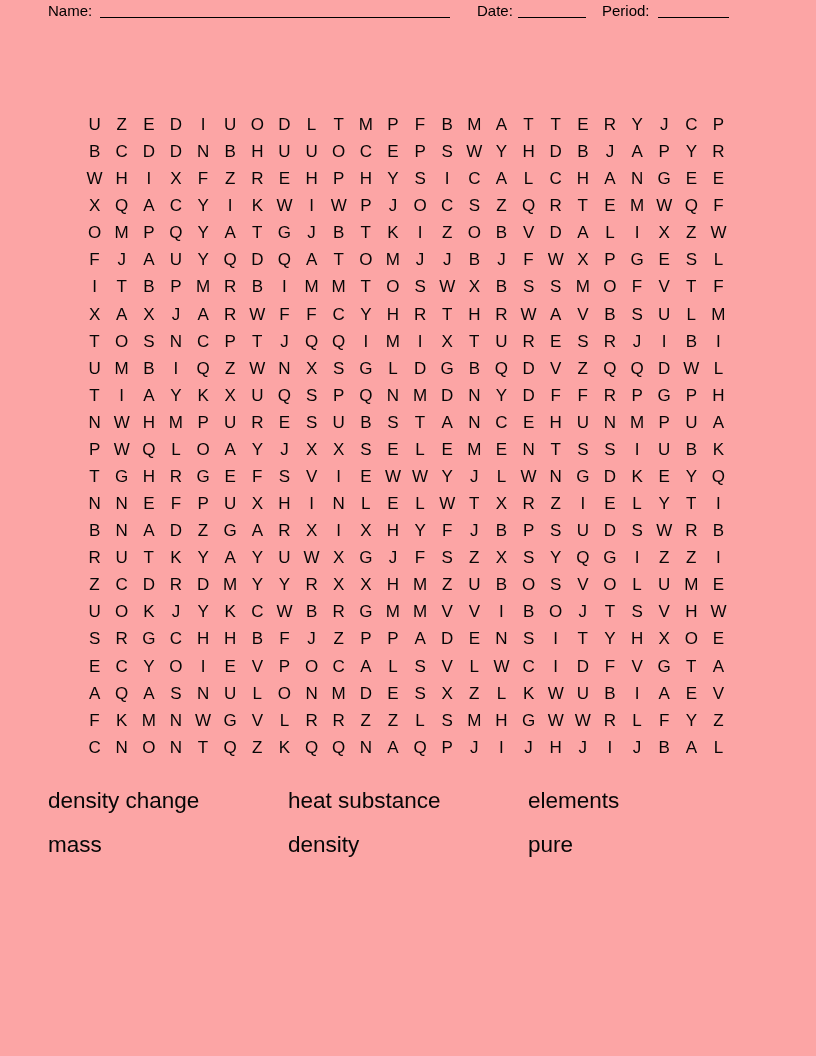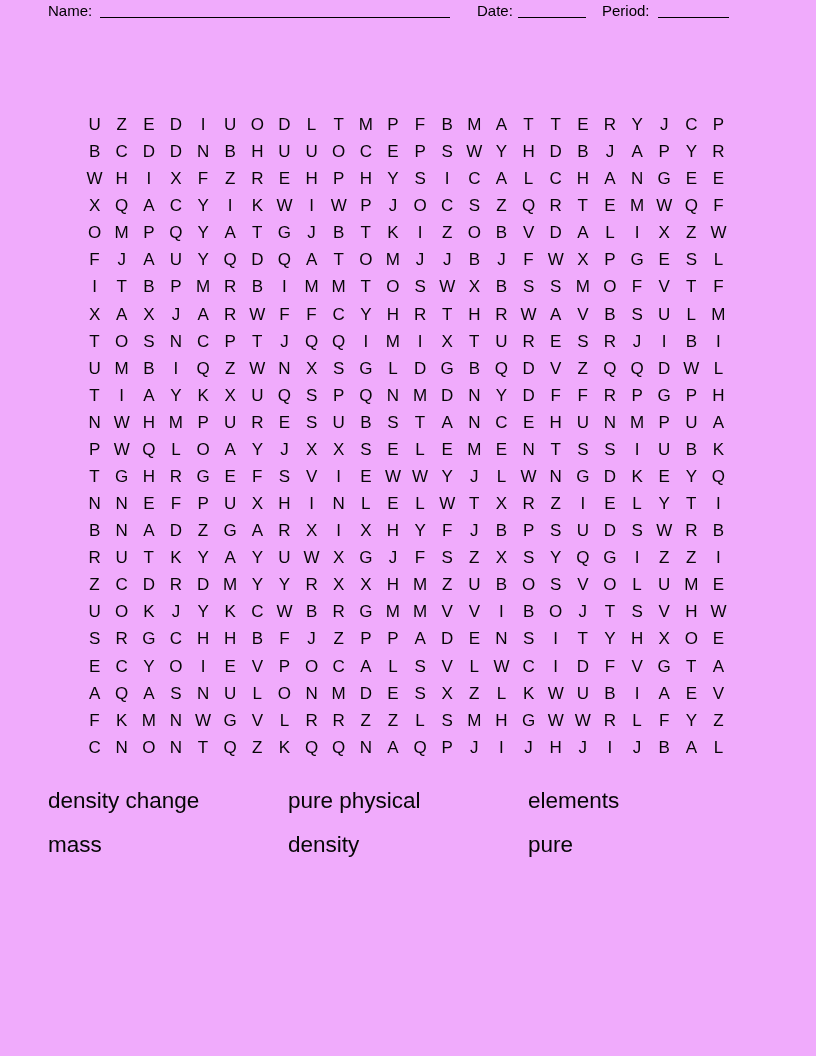--- a/index.html
+++ b/index.html
@@ -4,21 +4,21 @@
 <style>
   html, body {
     margin: 0;
     padding: 0;
     background: #ffffff;
   }
   .page {
     position: relative;
     width: 816px;
     height: 1056px;
-    background: #f0abfc;
+    background: #fca5a5;
     color: #000000;
     font-family: "Liberation Sans", sans-serif;
     overflow: hidden;
   }
 
   
   .hdr-label {
     position: absolute;
     top: 2px;
     font-size: 15px;
@@ -732,21 +732,21 @@
         <span class="grid-cell">A</span>
         <span class="grid-cell">L</span>
       </div>
     </div>
 
   <div class="word-col" id="word-col-0">
       <div class="word-item">density change</div>
       <div class="word-item">mass</div>
     </div>
   <div class="word-col" id="word-col-1">
-      <div class="word-item">pure physical</div>
+      <div class="word-item">heat substance</div>
       <div class="word-item">density</div>
     </div>
   <div class="word-col" id="word-col-2">
       <div class="word-item">elements</div>
       <div class="word-item">pure</div>
     </div>
 
 </div>
 
 </body></html>

